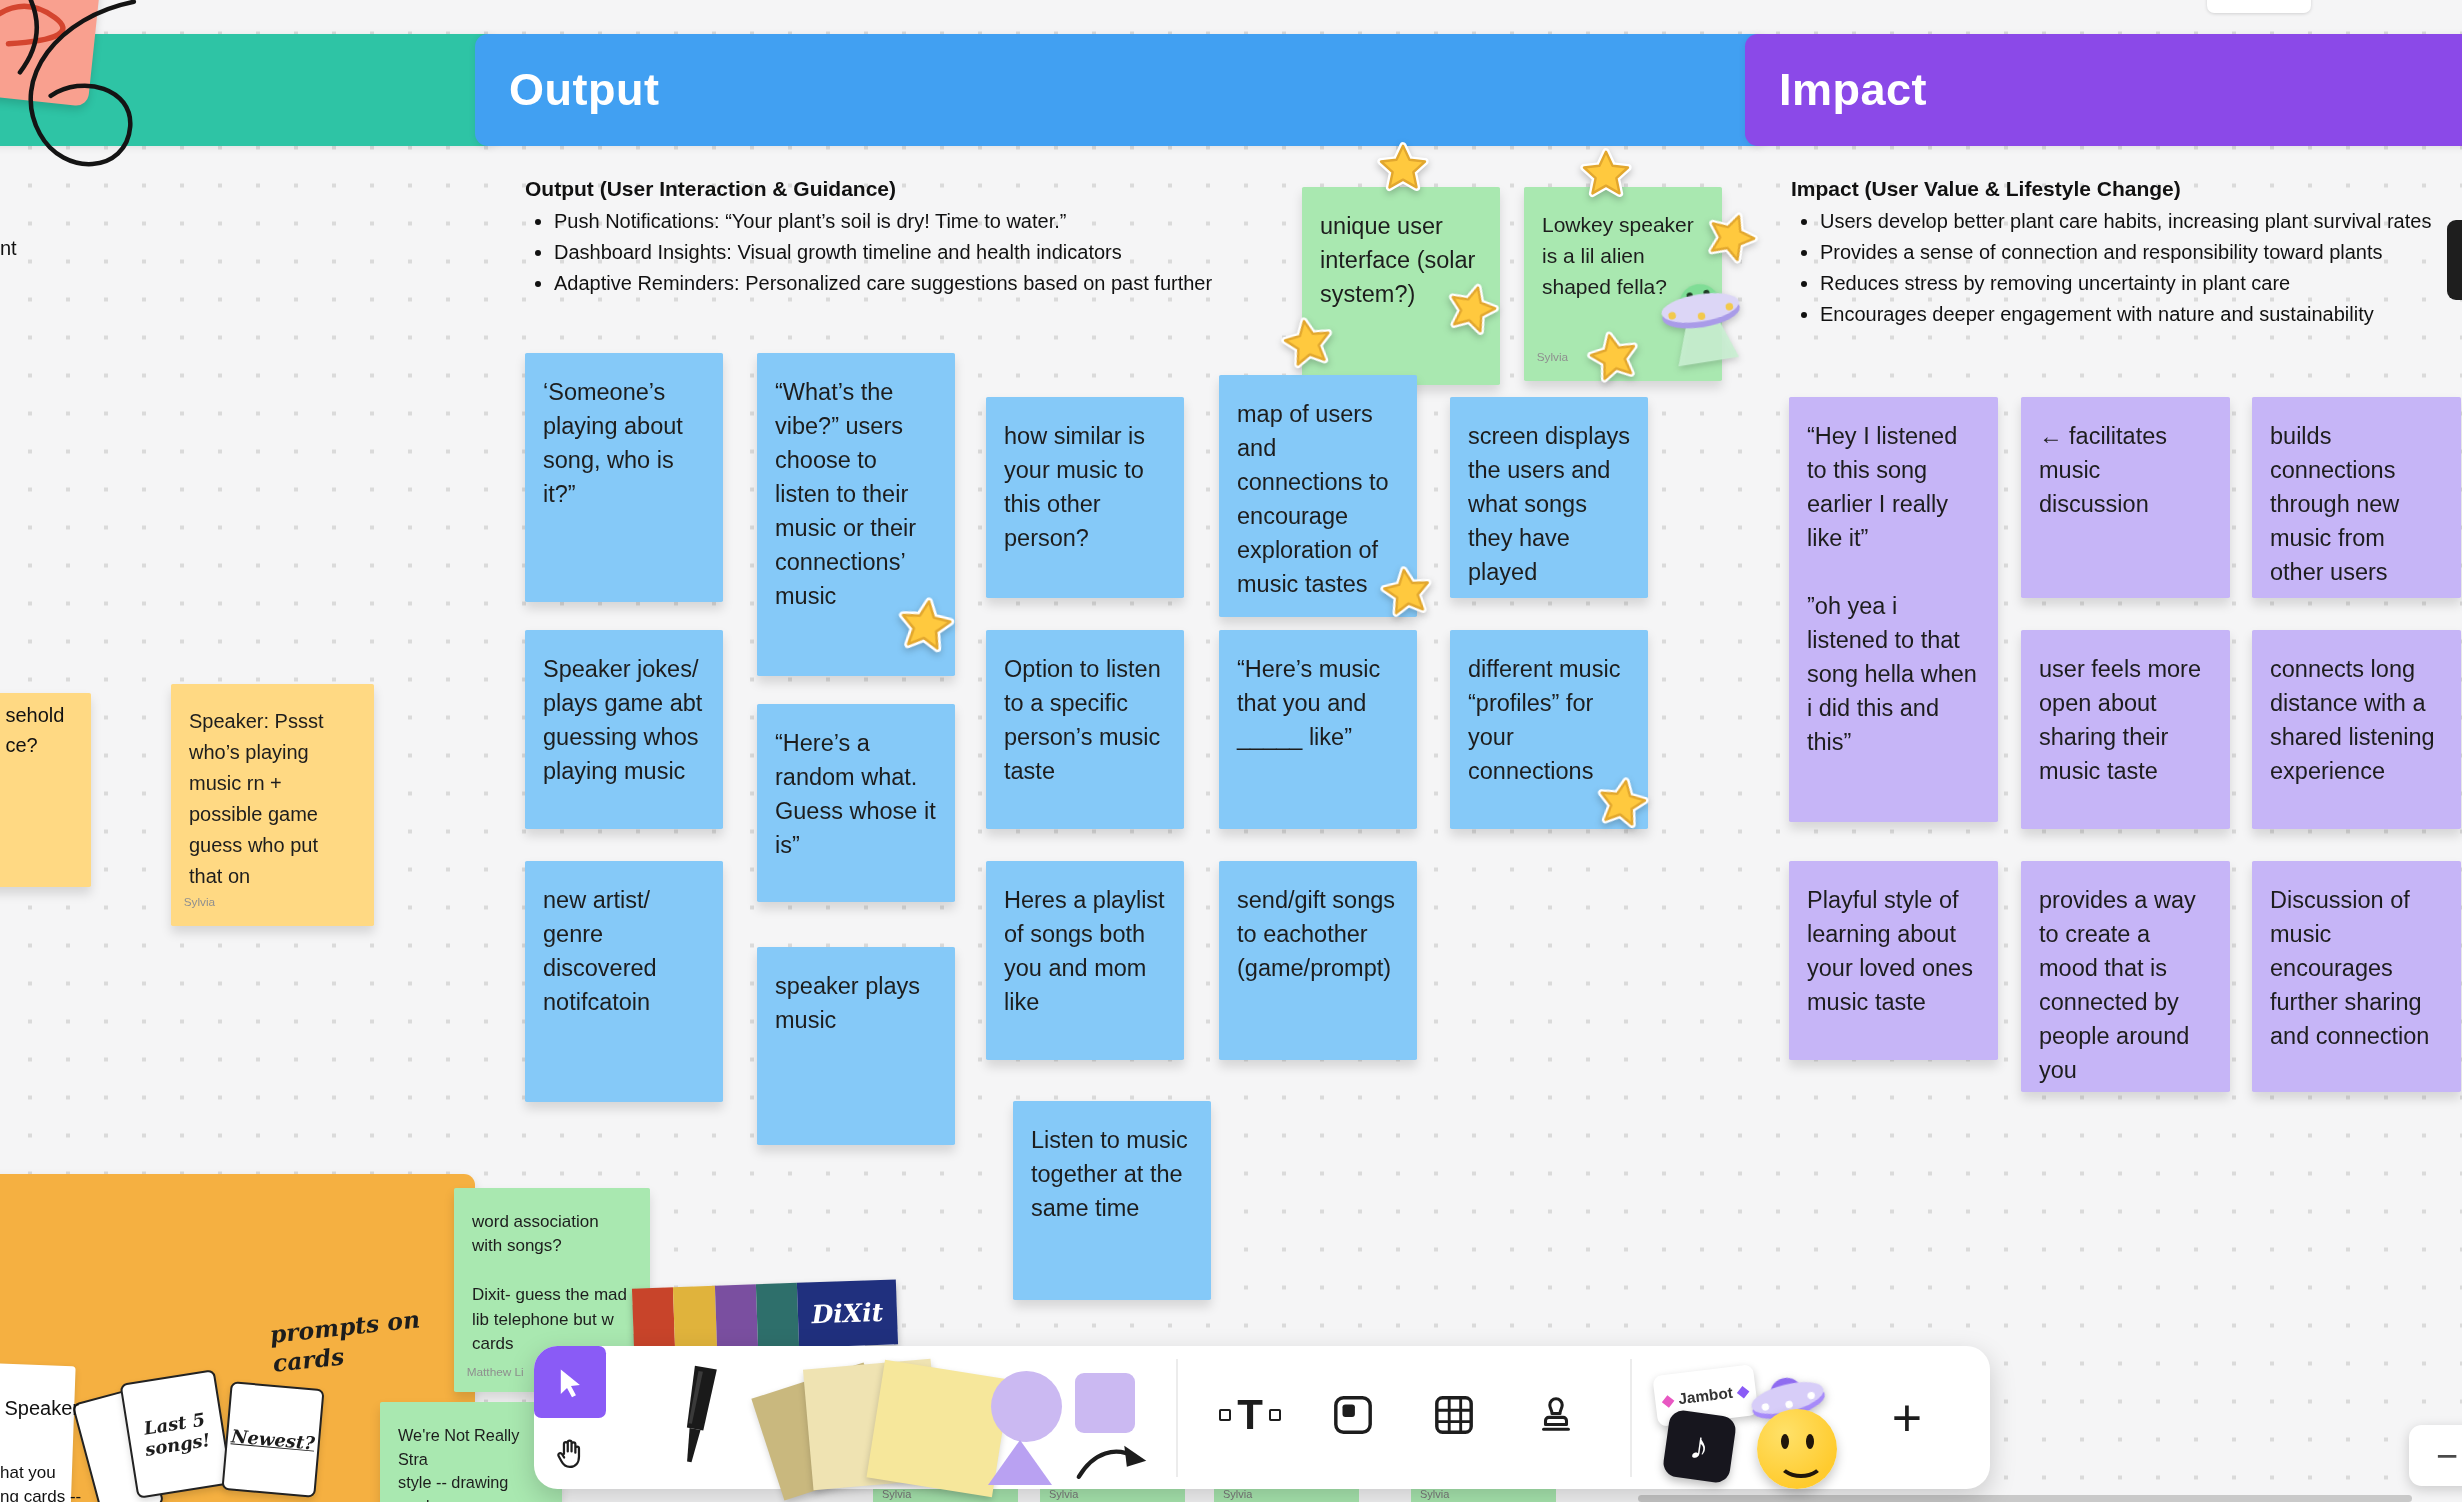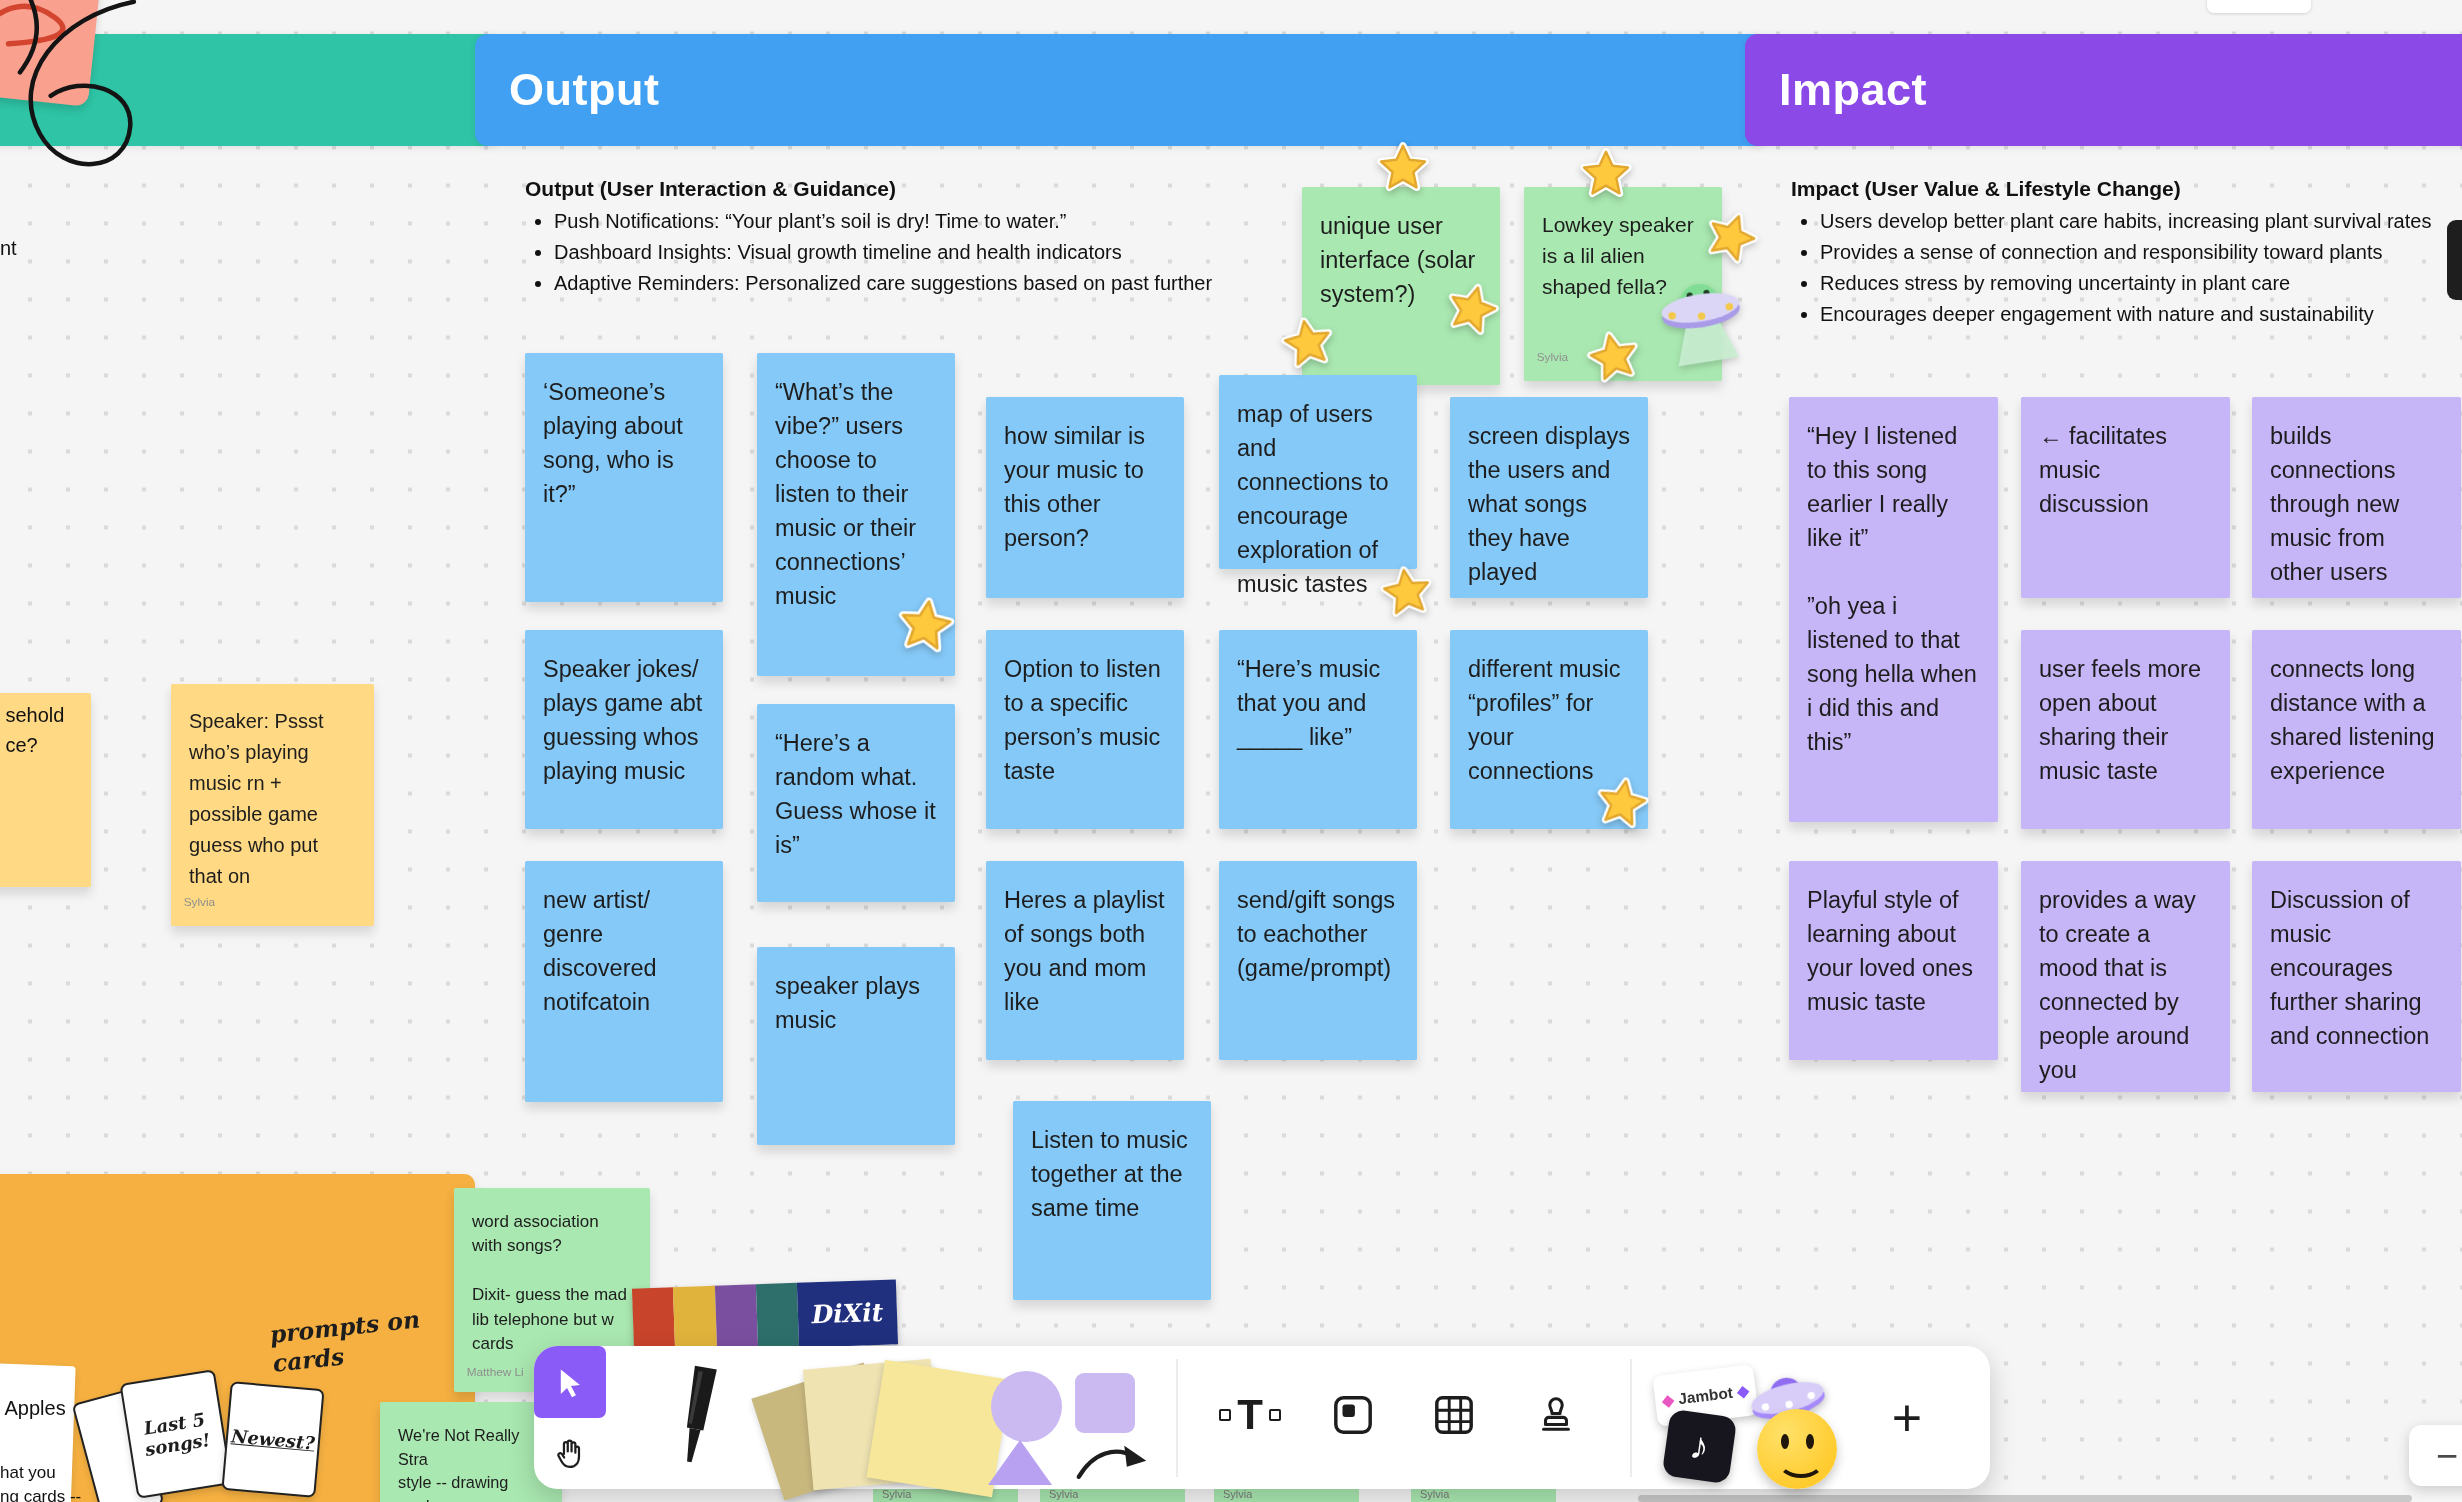--- a/index.html
+++ b/index.html
@@ -123,21 +123,21 @@
       <li>Encourages deeper engagement with nature and sustainability</li>
     </ul>
   </div>
 
   <div class="note green" style="left:1302px;top:187px;height:198px"><span>unique user interface (solar system?)</span></div>
   <div class="note green small" style="left:1524px;top:187px;height:194px"><span>Lowkey speaker is a lil alien shaped fella?</span><span class="author">Sylvia</span></div>
 
   <div class="note blue" style="left:525px;top:353px;height:249px"><span>‘Someone’s playing about song, who is it?”</span></div>
   <div class="note blue" style="left:757px;top:353px;height:323px"><span>“What’s the vibe?” users choose to listen to their music or their connections’ music</span></div>
   <div class="note blue" style="left:986px;top:397px;height:201px"><span>how similar is your music to this other person?</span></div>
-  <div class="note blue" style="left:1219px;top:375px;height:194px"><span>map of users and connections to encourage exploration of music tastes</span></div>
+  <div class="note blue" style="left:1219px;top:375px;height:242px"><span>map of users and connections to encourage exploration of music tastes</span></div>
   <div class="note blue" style="left:1450px;top:397px;height:201px"><span>screen displays the users and what songs they have played</span></div>
   <div class="note blue" style="left:525px;top:630px;height:199px"><span>Speaker jokes/ plays game abt guessing whos playing music</span></div>
   <div class="note blue" style="left:757px;top:704px;height:198px"><span>“Here’s a random what. Guess whose it is”</span></div>
   <div class="note blue" style="left:986px;top:630px;height:199px"><span>Option to listen to a specific person’s music taste</span></div>
   <div class="note blue" style="left:1219px;top:630px;height:199px"><span>“Here’s music that you and _____ like”</span></div>
   <div class="note blue" style="left:1450px;top:630px;height:199px"><span>different music “profiles” for your connections</span></div>
   <div class="note blue" style="left:525px;top:861px;height:241px"><span>new artist/ genre discovered notifcatoin</span></div>
   <div class="note blue" style="left:757px;top:947px;height:198px"><span>speaker plays music</span></div>
   <div class="note blue" style="left:986px;top:861px;height:199px"><span>Heres a playlist of songs both you and mom like</span></div>
   <div class="note blue" style="left:1219px;top:861px;height:199px"><span>send/gift songs to eachother (game/prompt)</span></div>
@@ -213,21 +213,21 @@
 
   <div class="orange-block"></div>
   <div class="handwrite" style="left:271px;top:1313px;transform:rotate(-6deg)">prompts on
 cards</div>
   <div class="hand-card" style="left:86px;top:1394px;width:60px;height:116px;transform:rotate(-15deg)"></div>
   <div class="hand-card" style="left:128px;top:1376px;width:92px;height:112px;transform:rotate(-9deg)">Last 5
 songs!</div>
   <div class="hand-card" style="left:226px;top:1385px;width:90px;height:105px;transform:rotate(5deg);text-decoration:underline">Newest?</div>
 
   <div class="white-card" style="left:-54px;top:1364px;width:127px;height:154px;transform:rotate(2deg)"></div>
-  <span class="frag" style="left:4.5px;top:1397px">Apples</span>
+  <span class="frag" style="left:4.5px;top:1397px">Speaker</span>
   <span class="frag" style="left:0;top:1463px;font-size:17px">hat you</span>
   <span class="frag" style="left:0;top:1487px;font-size:17px">ng cards --</span>
 
   <div class="note green" style="left:454px;top:1188px;width:196px;height:204px;font-size:17px;line-height:24.4px"><span>word association with songs?
 
 Dixit- guess the mad lib telephone but w cards</span><span class="author">Matthew Li</span></div>
   <div class="note green" style="left:380px;top:1402px;width:182px;height:163px;font-size:16.3px;line-height:23.5px"><span>We're Not Really Stra
 style -- drawing card
 with questions or
 activities about music

